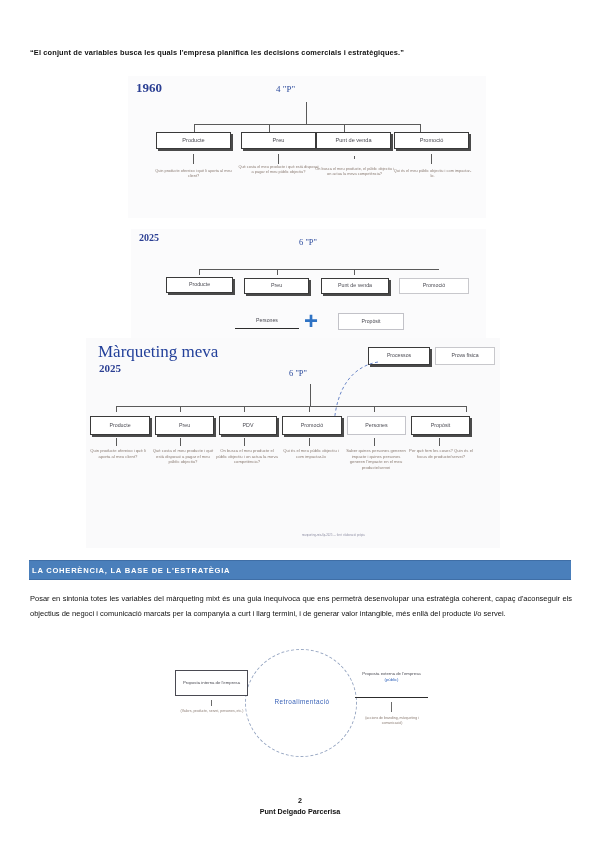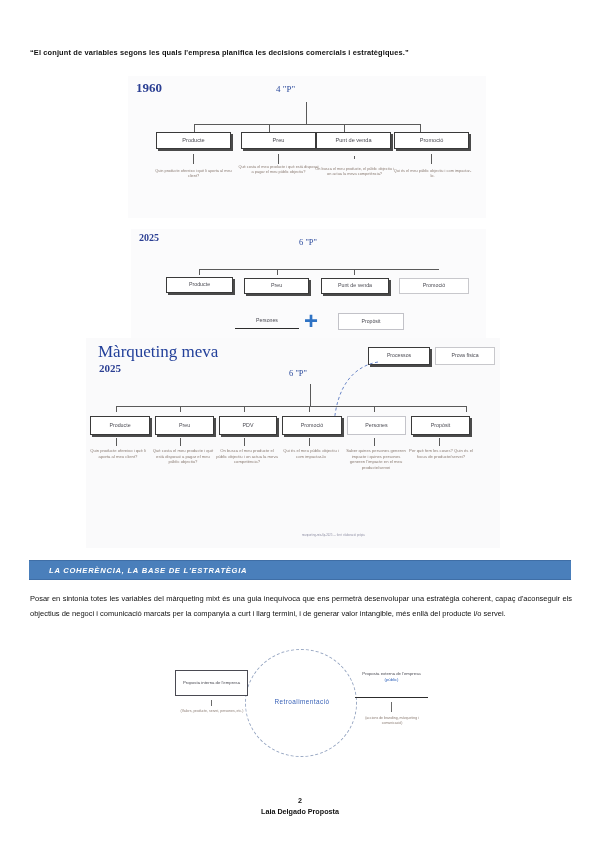--- a/index.html
+++ b/index.html
@@ -119,22 +119,21 @@
     border-top: 1px solid #3f6ea6;
     border-bottom: 1px solid #3f6ea6;
     display: flex;
     align-items: center;
   }
   .sectionbar span {
     color: #fff;
     font-size: 7.6px;
     font-weight: bold;
     letter-spacing: .75px;
-    padding-left: 20px;
-    font-style: italic;
+    padding-left: 3px;
   }
 
   
   .para {
     position: absolute;
     left: 30px; top: 592px;
     width: 542px;
     font-size: 7.5px;
     line-height: 1.95;
     text-align: justify;
@@ -209,21 +208,21 @@
   .footer .pn { display: block; }
 
   
   .curvearrow { position: absolute; }
 </style>
 </head>
 <body>
 
 <div class="page">
 
-  <div class="quote">“El conjunt de variables segons les quals l'empresa planifica les decisions comercials i estratègiques.”</div>
+  <div class="quote">“El conjunt de variables busca les quals l'empresa planifica les decisions comercials i estratègiques.”</div>
 
   <div class="panel" style="left:128px; top:76px; width:358px; height:142px;">
 
     <div class="year" style="left:8px; top:4px; font-size:13px;">1960</div>
 
     <div class="plabel" style="left:148px; top:8px; font-size:9px;">4 "P"</div>
 
     <div class="vline" style="left:178px; top:26px; height:22px;"></div>
     <div class="hline" style="left:66px; top:48px; width:226px;"></div>
     <div class="vline" style="left:66px; top:48px; height:8px;"></div>
@@ -371,16 +370,16 @@
     <div class="sidebox underlined" style="left:185px; top:22px; width:73px; height:28px; padding-top:1px;">
       <span>Proposta externa de l'empresa</span>
       <span class="pubblue" style="display:block;">(públic)</span>
     </div>
     <div class="connector" style="left:221px; top:54px; height:10px;"></div>
     <div class="sidenote" style="left:186px; top:68px; width:72px;">(accions de branding, màrqueting i comunicació)</div>
   </div>
 
   <div class="footer">
     <span class="pn">2</span>
-    <span>Laia Delgado Proposta</span>
+    <span>Punt Delgado Parcerisa</span>
   </div>
 
 </div>
 
 </body></html>

